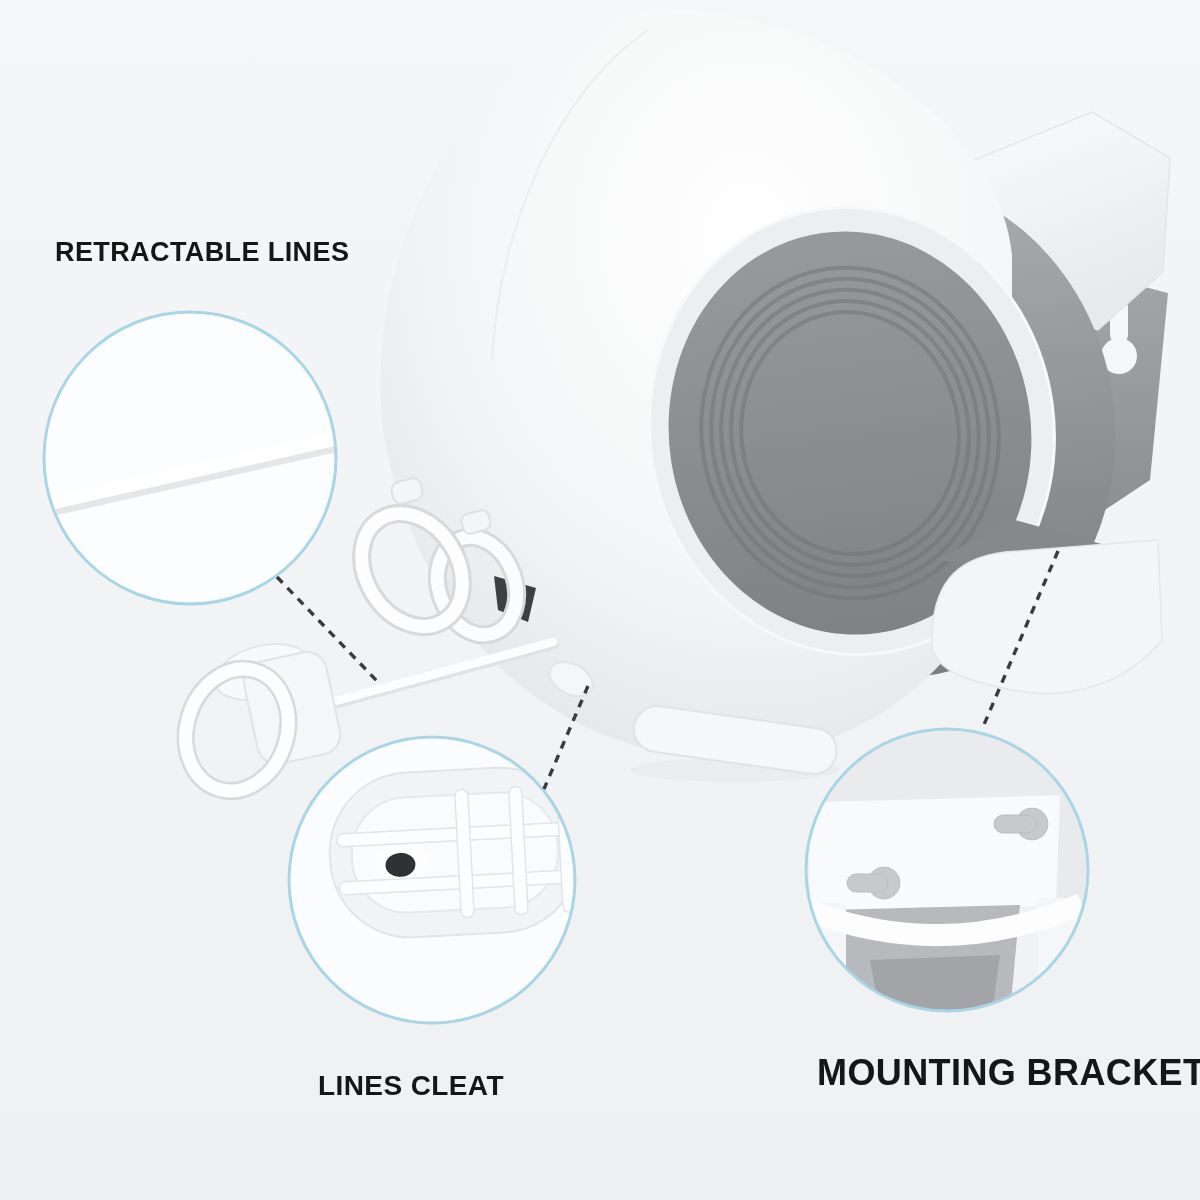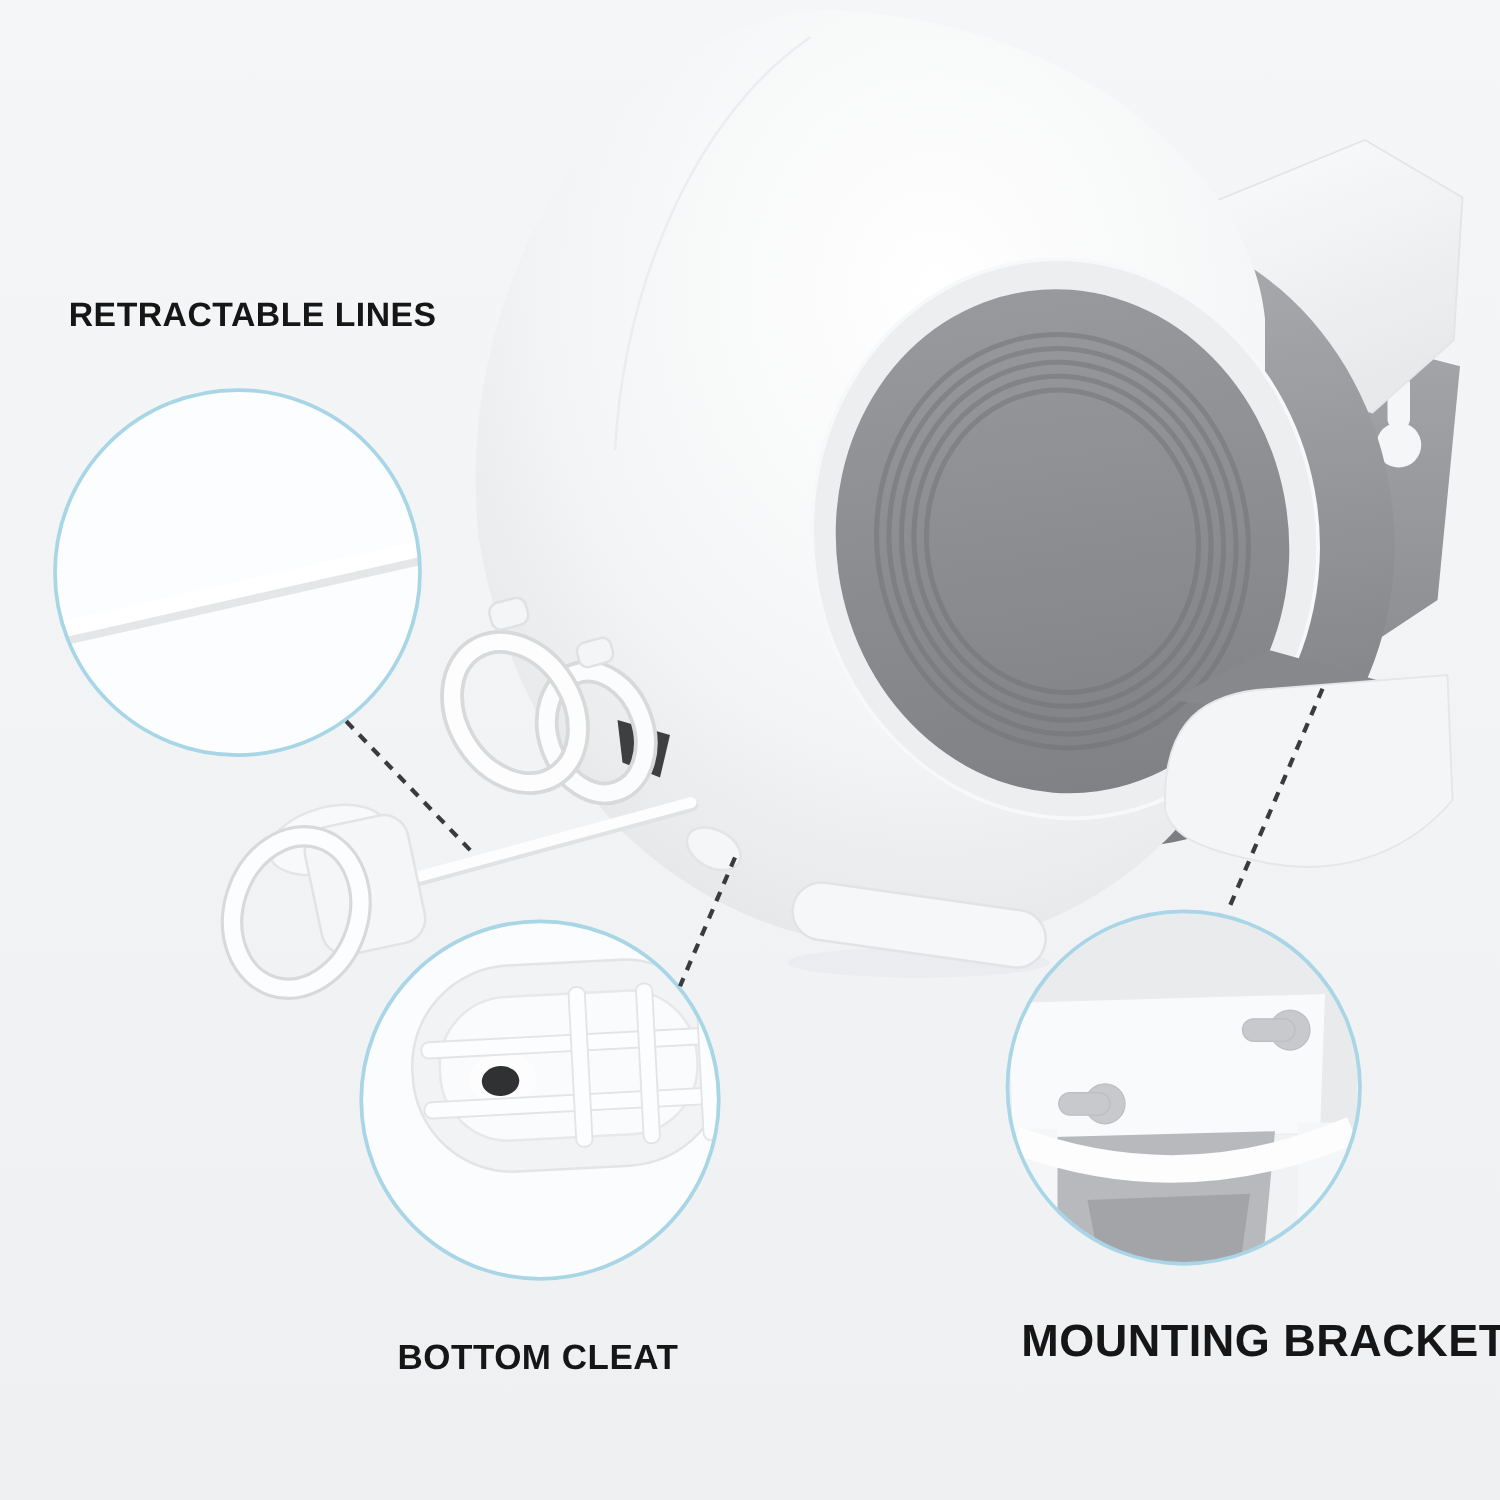--- a/index.html
+++ b/index.html
@@ -198,15 +198,15 @@
 
   <g fill="none" style="stroke:var(--leader)" stroke-width="3.4" stroke-dasharray="8 7">
     <line x1="277" y1="577" x2="377" y2="681"></line>
     <line x1="588" y1="686" x2="544" y2="789"></line>
     <line x1="1058" y1="551" x2="983" y2="727"></line>
   </g>
 </svg>
 
   
   <div class="callout-label" id="label-retractable-lines">RETRACTABLE LINES</div>
-  <div class="callout-label" id="label-bottom-cleat">BOTTOM CLEAT</div>
+  <div class="callout-label" id="label-bottom-cleat">LINES CLEAT</div>
   <div class="callout-label" id="label-mounting-bracket">MOUNTING BRACKET</div>
 </div>
 
 </body></html>

